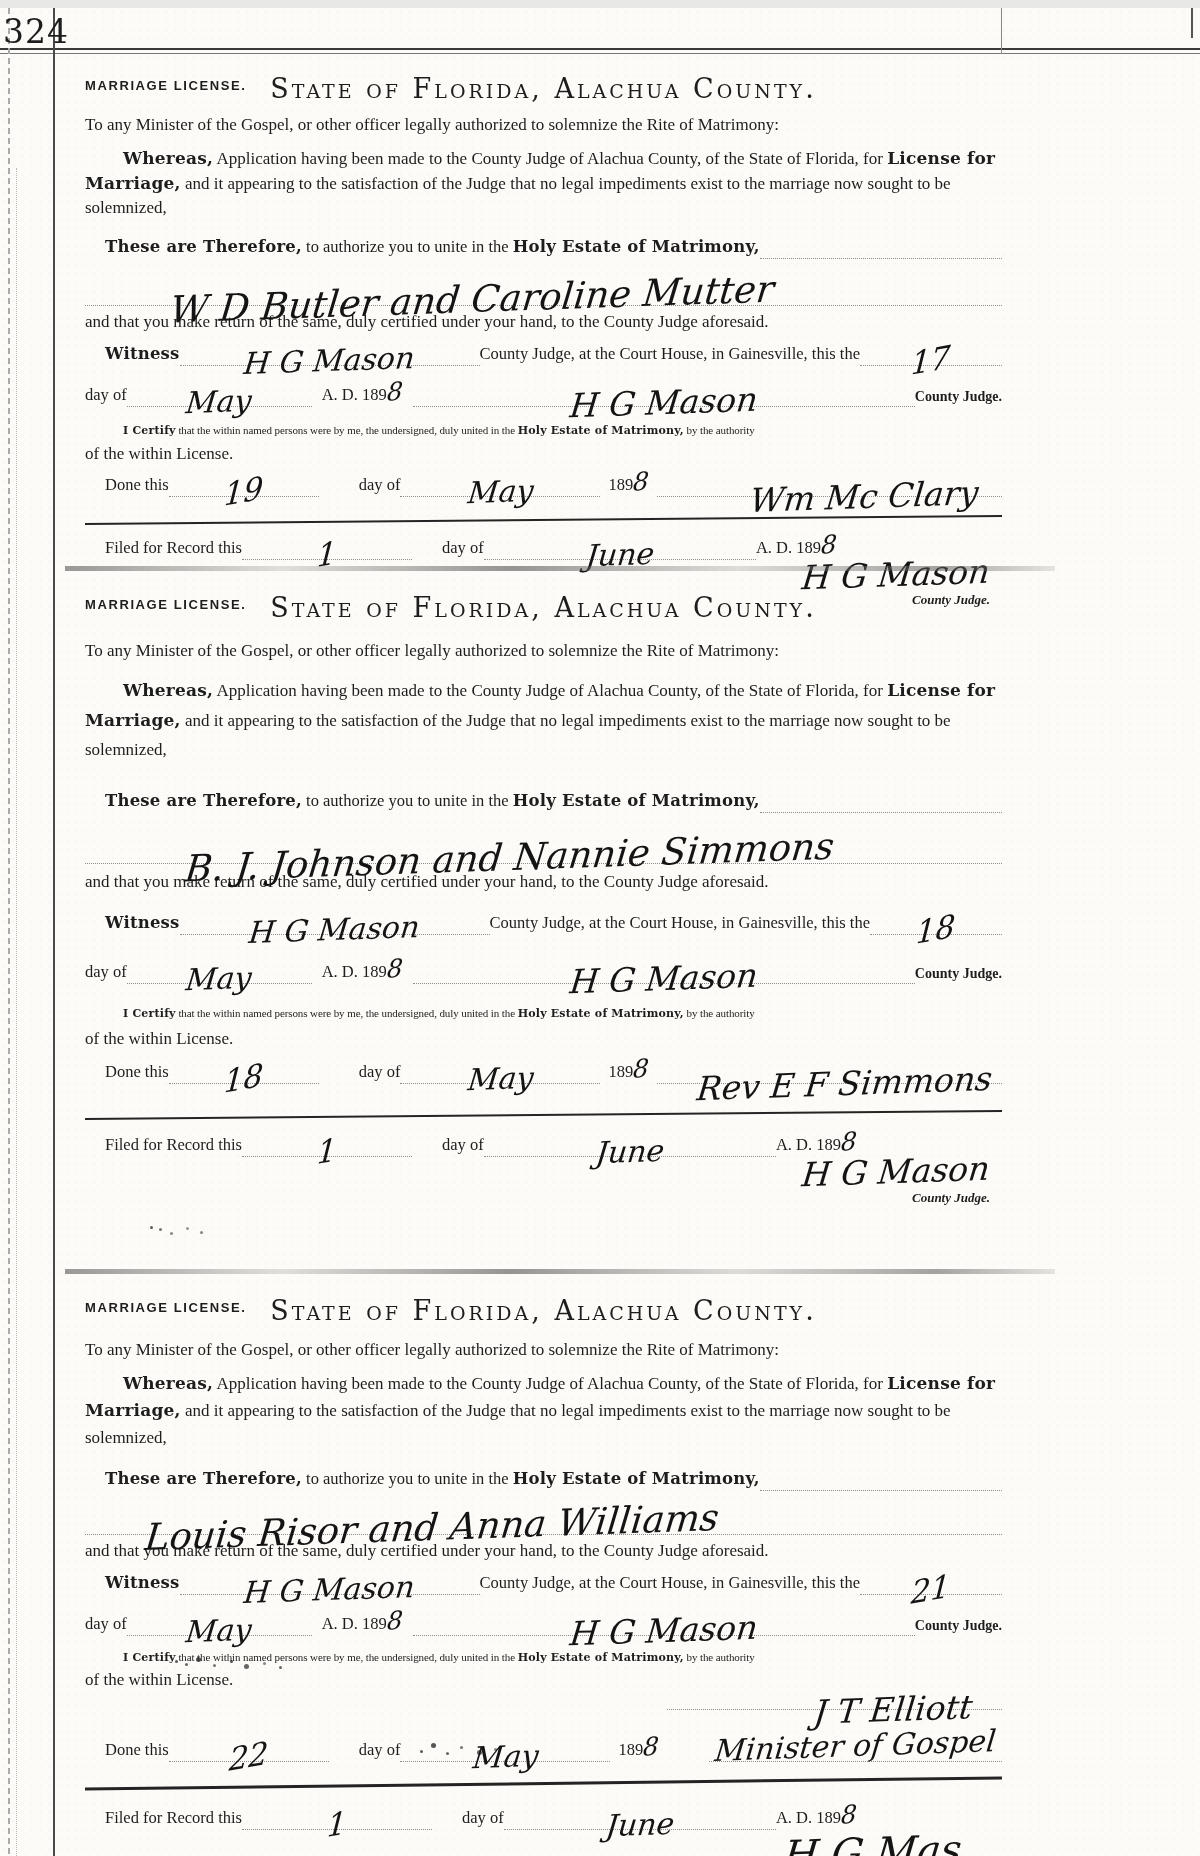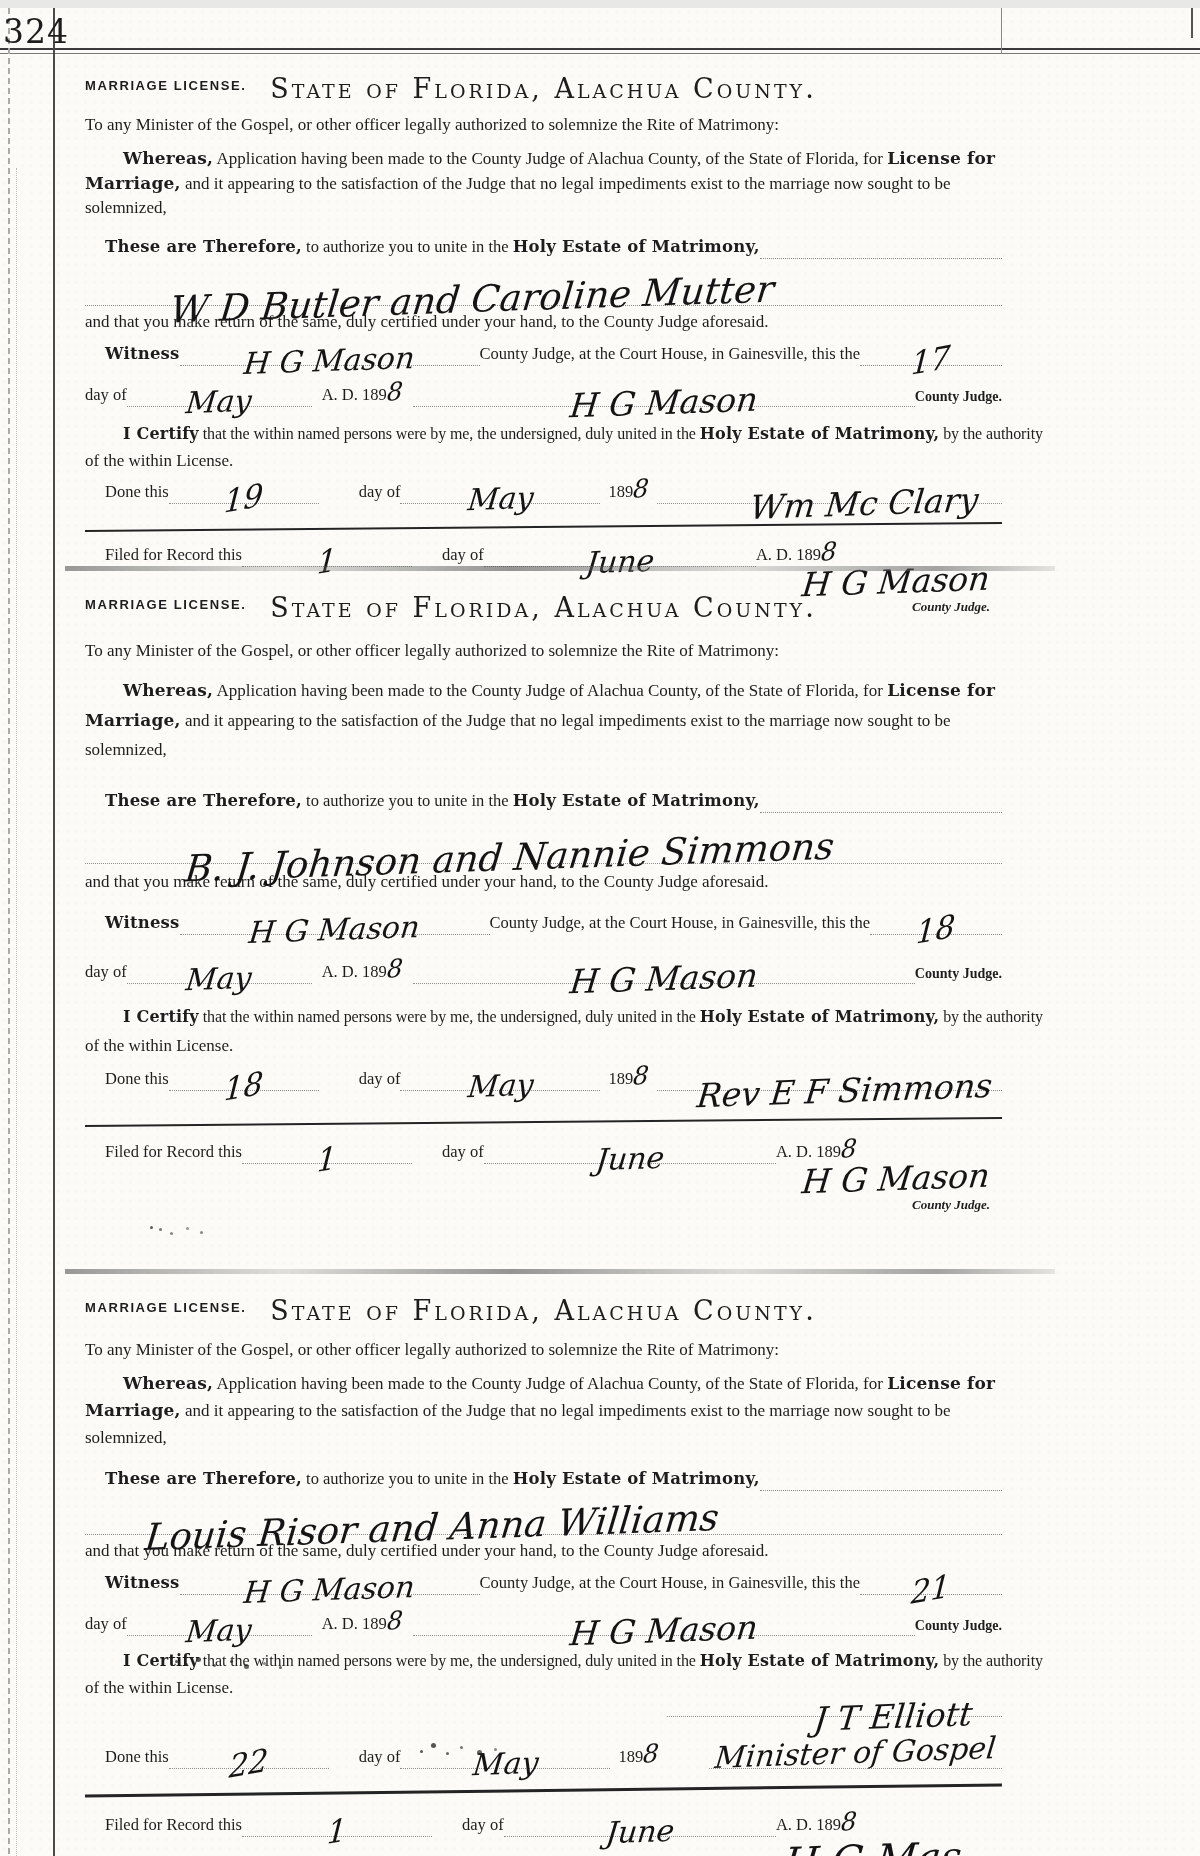--- a/index.html
+++ b/index.html
@@ -46,21 +46,21 @@
     font-size:13px; letter-spacing:1.6px; padding-top:26px;
   }
   .sec-1 .mlabel { padding-top:24px; }
   .header {
     text-align:center; margin-top:-20px;
     font-family:"DejaVu Serif", serif; font-variant:small-caps;
     font-size:27px; letter-spacing:3px; font-weight:500;
   }
 
   .p { font-size:17px; line-height:1.42; margin:9px 0 0; }
-  .p-nowrap { white-space:nowrap; font-size:16px; letter-spacing:-0.1px; }
+  .p-nowrap { white-space:nowrap; font-size:11px; letter-spacing:-0.1px; }
   .bl { font-weight:bold; font-family:"DejaVu Serif", serif; letter-spacing:.2px; }
   .ind { display:inline-block; width:38px; }
 
   .frow { display:flex; align-items:flex-end; font-size:16.5px; margin-top:12px; }
   .frow > .pt { padding-bottom:2px; white-space:nowrap; }
   .fill {
     border-bottom:1px dotted #8d8d8d;
     display:flex; align-items:flex-end; overflow:visible; min-height:8px;
   }
   .grow { flex:1; }

